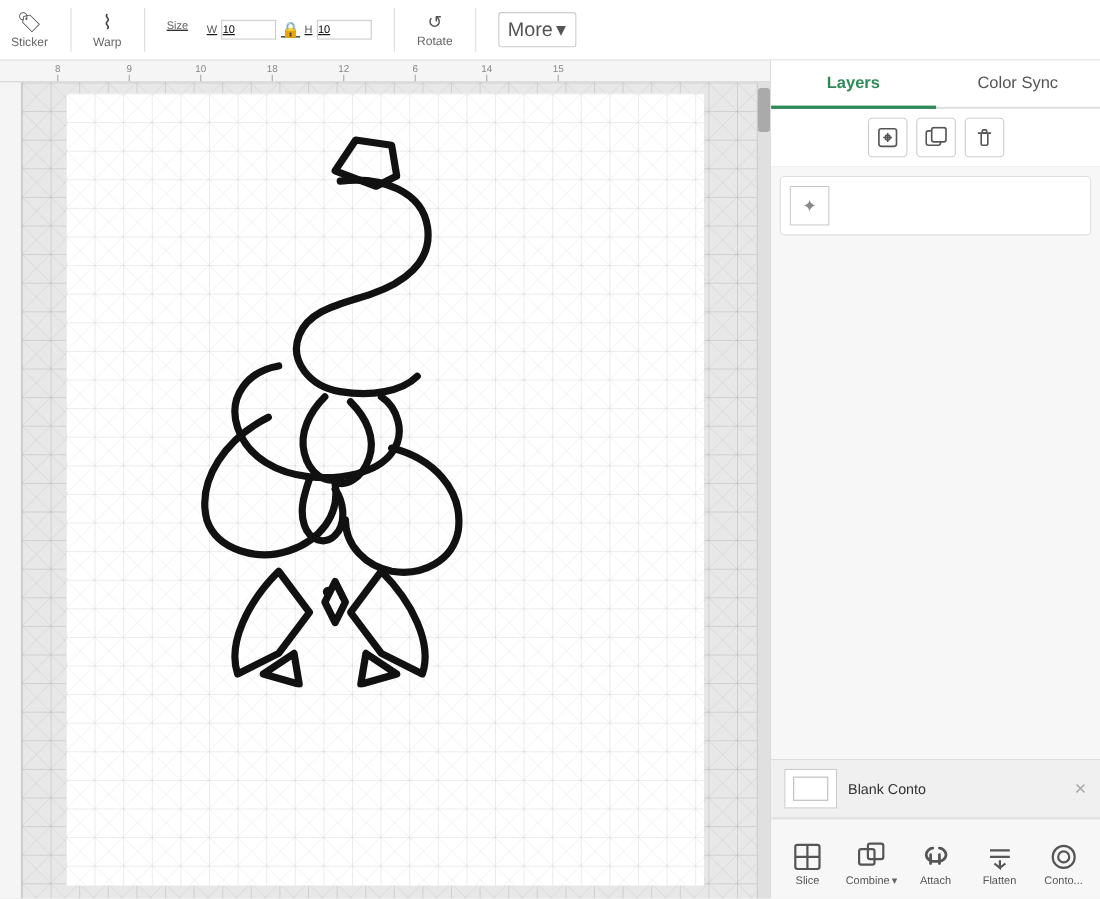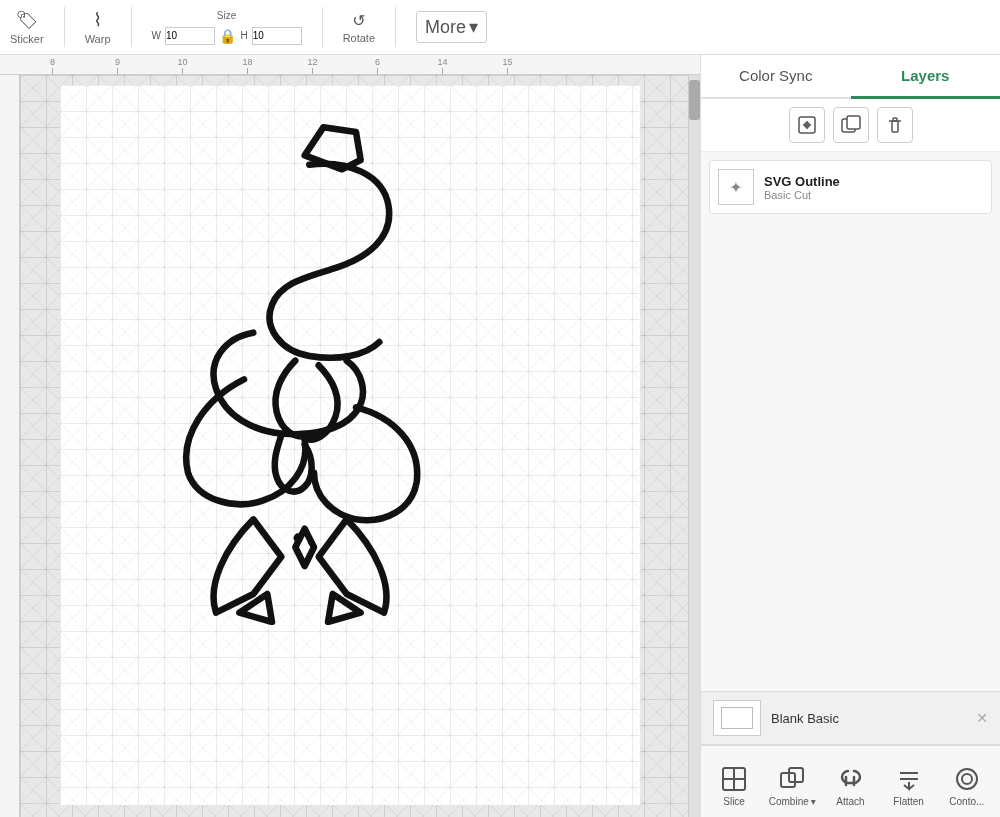--- a/index.html
+++ b/index.html
@@ -352,21 +352,21 @@
   <div class="toolbar-group">
     <span class="tool-icon">🏷</span>
     <span class="toolbar-label">Sticker</span>
   </div>
   <div class="toolbar-divider"></div>
   <div class="toolbar-group">
     <span class="tool-icon">⌇</span>
     <span class="toolbar-label">Warp</span>
   </div>
   <div class="toolbar-divider"></div>
-  <div style="display:flex;flex-direction:column;gap:6px;">
+  <div style="display:flex;flex-direction:row;gap:17px;text-decoration:underline;">
     <span style="font-size:10px;color:#666;text-align:center;">Size</span>
     <div style="display:flex;align-items:center;gap:4px;">
       <span style="font-size:10px;color:#555;">W</span>
       <input type="text" style="width: 50px; height: 18px; border: 1px solid rgb(204, 204, 204); font-size: 10px;" value="10">
       <span class="lock-icon">🔒</span>
       <span style="font-size:10px;color:#555;">H</span>
       <input type="text" style="width: 50px; height: 18px; border: 1px solid rgb(204, 204, 204); font-size: 10px;" value="10">
     </div>
   </div>
   <div class="toolbar-divider"></div>
@@ -461,22 +461,22 @@
     </div>
 
     <div class="scrollbar-v">
       <div class="scrollbar-thumb"></div>
     </div>
   </div>
 
   <div class="right-panel">
 
     <div class="panel-tabs" style="position:relative;">
+      <div class="panel-tab active">Layers</div>
       <div class="panel-tab">Color Sync</div>
-      <div class="panel-tab active">Layers</div>
     </div>
 
     <div class="layer-icons-row">
       <div style="flex:1;"></div>
       <button class="layer-icon-btn" title="Add Layer">
         <svg width="20" height="20" viewBox="0 0 20 20">
           <rect x="2" y="2" width="16" height="16" rx="2" fill="none" stroke="#555" stroke-width="1.5"></rect>
           <rect x="8" y="8" width="4" height="4" rx="1" fill="none" stroke="#555" stroke-width="1.5"></rect>
           <line x1="10" y1="6" x2="10" y2="14" stroke="#555" stroke-width="1.5"></line>
           <line x1="6" y1="10" x2="14" y2="10" stroke="#555" stroke-width="1.5"></line>
@@ -498,30 +498,26 @@
       <div style="flex:1;"></div>
     </div>
 
     <div class="layer-list">
       <div class="layer-item">
         <div class="layer-thumb">
           <svg width="28" height="28" viewBox="0 0 28 28">
             <text x="14" y="20" text-anchor="middle" font-size="16" fill="#888">✦</text>
           </svg>
         </div>
-        <div class="layer-info">
-          <div class="layer-name">SVG Outline</div>
-          <div class="layer-sub">Basic Cut</div>
-        </div>
       </div>
     </div>
 
     <div class="canvas-item-row">
       <div class="canvas-thumb"></div>
-      <span class="canvas-label">Blank Basic</span>
+      <span class="canvas-label">Blank Conto</span>
       <span class="canvas-close">✕</span>
     </div>
 
     <div class="bottom-actions">
 
       <div class="action-btn">
         <div class="btn-icon">
           <svg width="28" height="28" viewBox="0 0 28 28">
             <rect x="3" y="3" width="22" height="22" rx="2" fill="none" stroke="#555" stroke-width="2"></rect>
             <line x1="3" y1="14" x2="25" y2="14" stroke="#555" stroke-width="2"></line>

